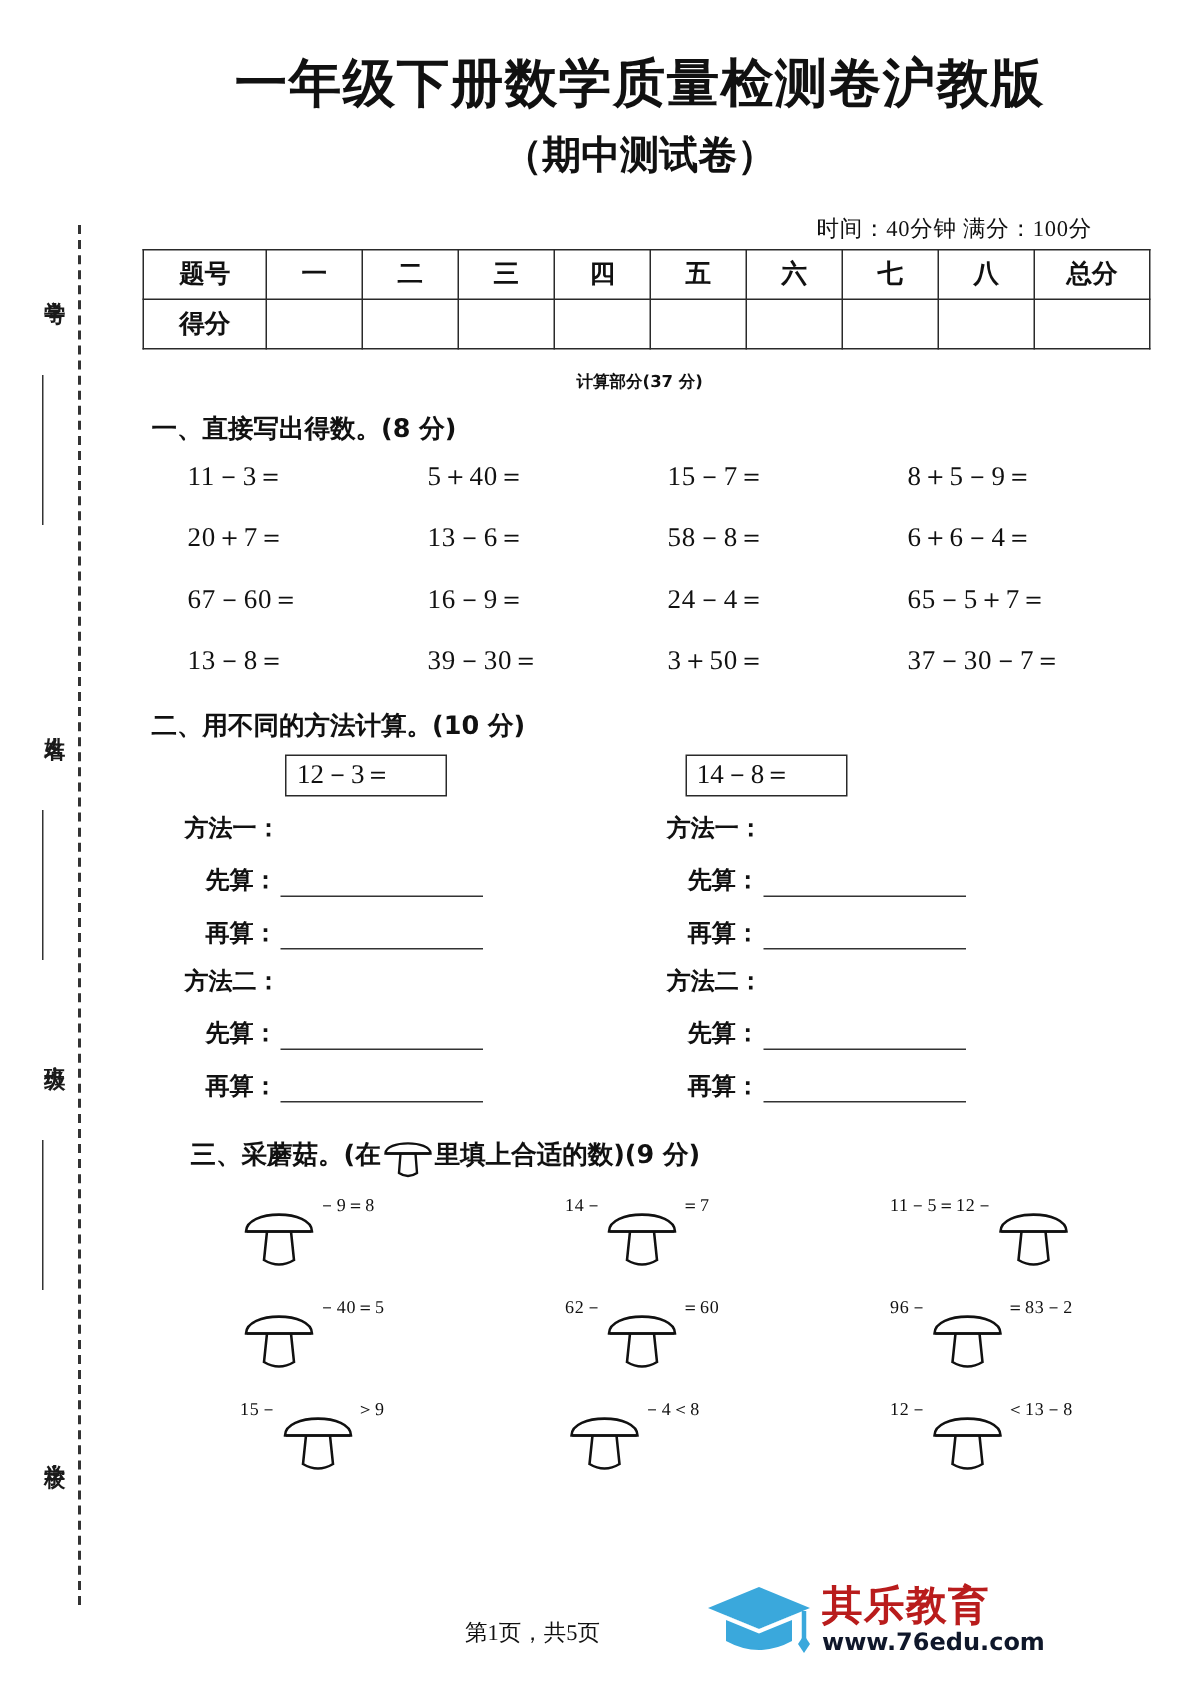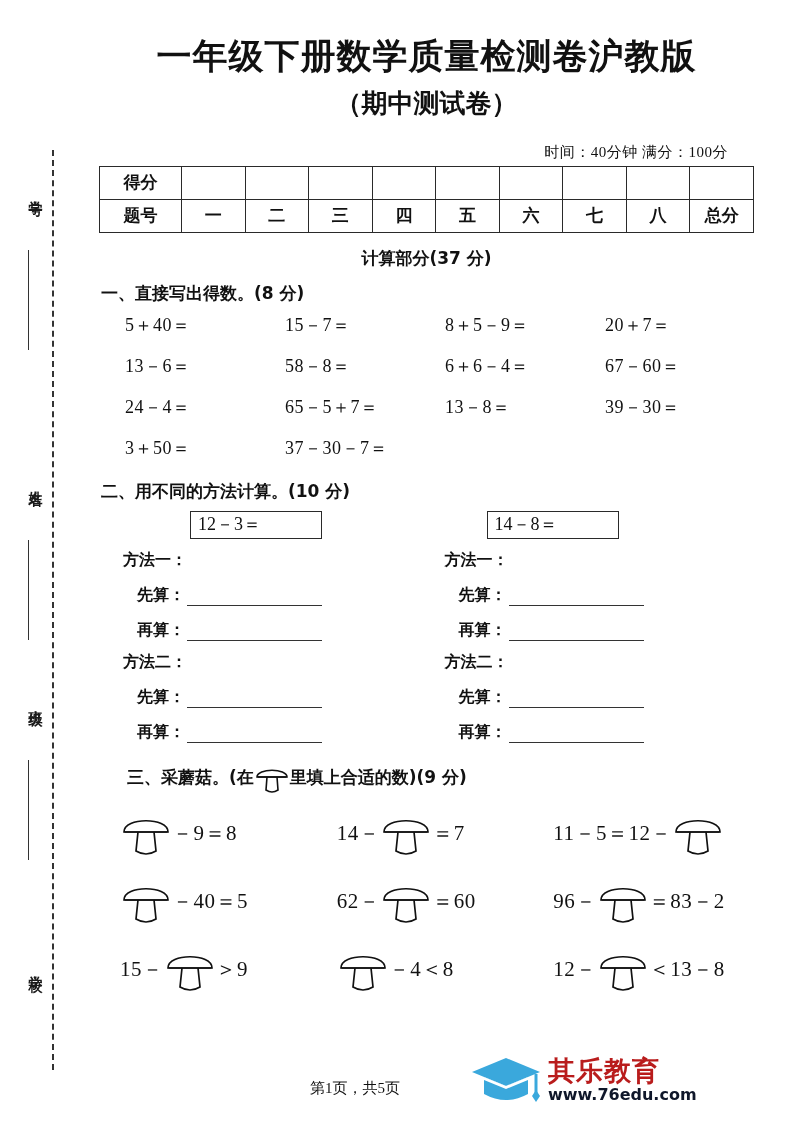--- a/index.html
+++ b/index.html
@@ -93,21 +93,21 @@
     font-weight: bold;
     padding: 0;
   }
   table.score-table td.hdr-label { width: 82px; }
   table.score-table td.col-num  { width: 64px; }
   table.score-table td.col-total{ width: 77px; }
 
   
   .part-title {
     text-align: center;
-    font-size: 17px;
+    font-size: 11px;
     font-weight: bold;
     margin: 14px 0 10px 0;
     font-family: "DejaVu Sans", "Liberation Sans", sans-serif;
   }
   .sec-heading {
     font-size: 17px;
     font-weight: bold;
     margin: 12px 0 8px 6px;
     font-family: "DejaVu Sans", "Liberation Sans", sans-serif;
     display: flex;
@@ -131,25 +131,25 @@
   
   .methods-wrap {
     display: flex;
     margin: 6px 0 0 0;
   }
   .method-col { width: 50%; }
   .eq-box {
     border: 1.4px solid #2a2a2a;
     display: inline-block;
     font-size: 18px;
-    padding: 3px 60px 3px 7px;
+    padding: 3px 36px 3px 7px;
     margin-left: 95px;
     line-height: 1.1;
   }
-  .method-col.right .eq-box { margin-left: 60px; }
+  .method-col.right .eq-box { margin-left: 30px; }
   .m-label {
     font-size: 16px;
     font-weight: bold;
     margin: 11px 0 0 28px;
     font-family: "DejaVu Serif", "Liberation Serif", serif;
   }
   .m-blank {
     font-size: 16px;
     font-weight: bold;
     margin: 14px 0 0 42px;
@@ -169,25 +169,25 @@
 
   
   .mush-grid {
     display: grid;
     grid-template-columns: repeat(3, 1fr);
     row-gap: 10px;
     margin: 10px 0 0 25px;
     width: 650px;
   }
   .mush-item {
-    font-size: 21px;
-    display: flex;
-    align-items: center;
+    font-size: 12px;
+    display: flex;
     height: 58px;
     letter-spacing: 0.5px;
+    margin-left: 40px;
   }
   .mush-item .txt { line-height: 1; }
   svg.mushroom { display: block; }
 
   
   .footer {
     position: absolute;
     left: 0; bottom: 18px;
     width: 733px;
     padding: 0 35px;
@@ -242,61 +242,63 @@
 
 <div id="page">
 
   <h1 class="title">一年级下册数学质量检测卷沪教版</h1>
   <h2 class="subtitle">（期中测试卷）</h2>
 
   <div class="meta-line">时间：40分钟  满分：100分</div>
 
   <table class="score-table">
     <tbody>
-      <tr>
-        <td class="hdr-label">得分</td>
-        <td></td>
-        <td></td>
-        <td></td>
-        <td></td>
-        <td></td>
-        <td></td>
-        <td></td>
-        <td></td>
-        <td></td>
-      </tr>
       <tr>
         <td class="hdr-label">题号</td>
         <td class="col-num">一</td>
         <td class="col-num">二</td>
         <td class="col-num">三</td>
         <td class="col-num">四</td>
         <td class="col-num">五</td>
         <td class="col-num">六</td>
         <td class="col-num">七</td>
         <td class="col-num">八</td>
         <td class="col-total">总分</td>
       </tr>
+      <tr>
+        <td class="hdr-label">得分</td>
+        <td></td>
+        <td></td>
+        <td></td>
+        <td></td>
+        <td></td>
+        <td></td>
+        <td></td>
+        <td></td>
+        <td></td>
+      </tr>
     </tbody>
   </table>
 
   <div class="part-title">计算部分(37 分)</div>
 
   <div class="sec-heading">
     <span>一、直接写出得数。(8 分)</span>
   </div>
   <div class="calc-grid">
+    <div class="calc-item">11－3＝</div>
     <div class="calc-item">5＋40＝</div>
     <div class="calc-item">15－7＝</div>
     <div class="calc-item">8＋5－9＝</div>
     <div class="calc-item">20＋7＝</div>
     <div class="calc-item">13－6＝</div>
     <div class="calc-item">58－8＝</div>
     <div class="calc-item">6＋6－4＝</div>
     <div class="calc-item">67－60＝</div>
+    <div class="calc-item">16－9＝</div>
     <div class="calc-item">24－4＝</div>
     <div class="calc-item">65－5＋7＝</div>
     <div class="calc-item">13－8＝</div>
     <div class="calc-item">39－30＝</div>
     <div class="calc-item">3＋50＝</div>
     <div class="calc-item">37－30－7＝</div>
   </div>
 
   <div class="sec-heading" style="margin-top:20px;">
     <span>二、用不同的方法计算。(10 分)</span>

